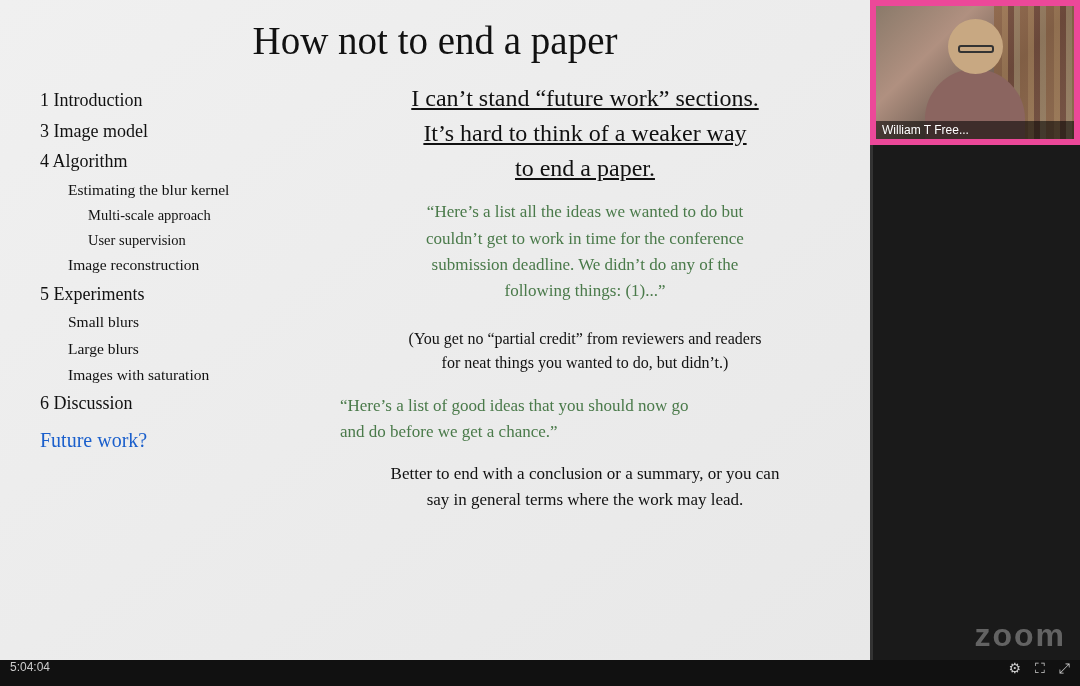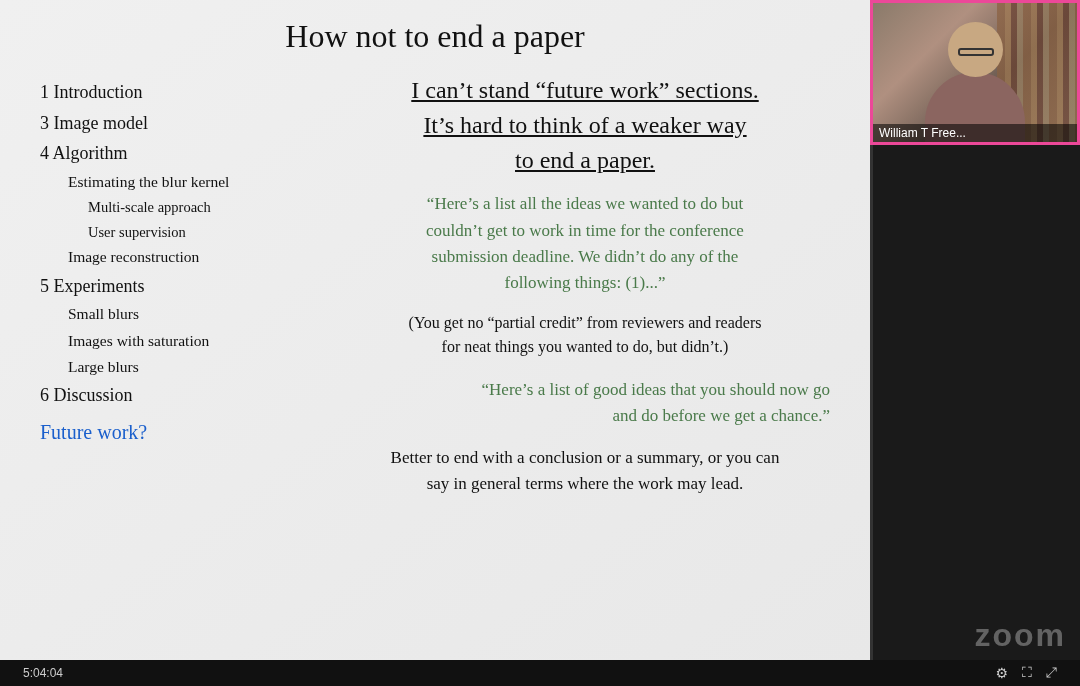--- a/index.html
+++ b/index.html
@@ -19,21 +19,21 @@
       left: 0;
       width: 870px;
       height: 660px;
       background: linear-gradient(to bottom right, #f0f0f0, #e8e8e8);
       display: flex;
       flex-direction: column;
     }
 
     #slide-title {
       text-align: center;
-      font-size: 32px;
+      font-size: 39px;
       font-weight: normal;
       color: #111;
       margin-top: 18px;
       margin-bottom: 8px;
       font-family: Georgia, serif;
     }
 
     #slide-body {
       display: flex;
       flex: 1;
@@ -89,37 +89,37 @@
       margin-bottom: 14px;
       text-align: center;
       text-decoration: underline;
     }
 
     #green-quote-1 {
       font-size: 17px;
       color: #4a7a4a;
       text-align: center;
       line-height: 1.55;
-      margin-bottom: 14px;
+      margin-bottom: 22px;
       padding: 0 10px;
     }
 
     #paren-note {
       font-size: 16px;
       color: #111;
       text-align: center;
       line-height: 1.5;
       margin-bottom: 18px;
       padding: 0 10px;
     }
 
     #green-quote-2 {
       font-size: 17px;
       color: #4a7a4a;
-      text-align: right;
+      text-align: left;
       line-height: 1.55;
       margin-bottom: 16px;
       padding: 0 10px;
     }
 
     #better-note {
       font-size: 17px;
       color: #111;
       text-align: center;
       line-height: 1.5;
@@ -127,21 +127,21 @@
     }
 
     
     #webcam-area {
       position: absolute;
       top: 0;
       right: 0;
       width: 210px;
       height: 145px;
       background: #2a2a2a;
-      border: 3px solid #ec4899;
+      border: 6px solid #ec4899;
       overflow: hidden;
     }
 
     #webcam-person {
       width: 100%;
       height: 100%;
       background: linear-gradient(135deg, #8a7a6a 0%, #b09080 30%, #6a5a50 60%, #9a8a7a 100%);
       position: relative;
     }
 
@@ -204,23 +204,23 @@
 
     
     #bottom-bar {
       position: absolute;
       bottom: 0;
       left: 0;
       width: 1080px;
       height: 26px;
       background: #111;
       display: flex;
-      align-items: center;
+      align-items: flex-start;
       justify-content: space-between;
-      padding: 0 23px;
+      padding: 0 10px;
     }
 
     #timestamp {
       color: #ccc;
       font-size: 12px;
       font-family: Arial, sans-serif;
     }
 
     #bottom-icons {
       display: flex;
@@ -286,22 +286,22 @@
     <div id="toc-column">
       <span class="toc-main">1  Introduction</span>
       <span class="toc-main">3  Image model</span>
       <span class="toc-main">4  Algorithm</span>
       <span class="toc-sub">Estimating the blur kernel</span>
       <span class="toc-sub2">Multi-scale approach</span>
       <span class="toc-sub2">User supervision</span>
       <span class="toc-sub">Image reconstruction</span>
       <span class="toc-main">5  Experiments</span>
       <span class="toc-sub">Small blurs</span>
+      <span class="toc-sub">Large blurs</span>
       <span class="toc-sub">Images with saturation</span>
-      <span class="toc-sub">Large blurs</span>
       <span class="toc-main">6  Discussion</span>
       <span class="toc-future">Future work?</span>
     </div>
 
     <div id="content-column">
       <div id="main-quote">I can’t stand “future work” sections.<br>It’s hard to think of a weaker way<br>to end a paper.</div>
       <div id="green-quote-1">“Here’s a list all the ideas we wanted to do but<br>couldn’t get to work in time for the conference<br>submission deadline.  We didn’t do any of the<br>following things:  (1)...”</div>
       <div id="paren-note">(You get no “partial credit” from reviewers and readers<br>for neat things you wanted to do, but didn’t.)</div>
       <div id="green-quote-2">“Here’s a list of good ideas that you should now go<br>and do before we get a chance.”</div>
       <div id="better-note">Better to end with a conclusion or a summary, or you can<br>say in general terms where the work may lead.</div>

